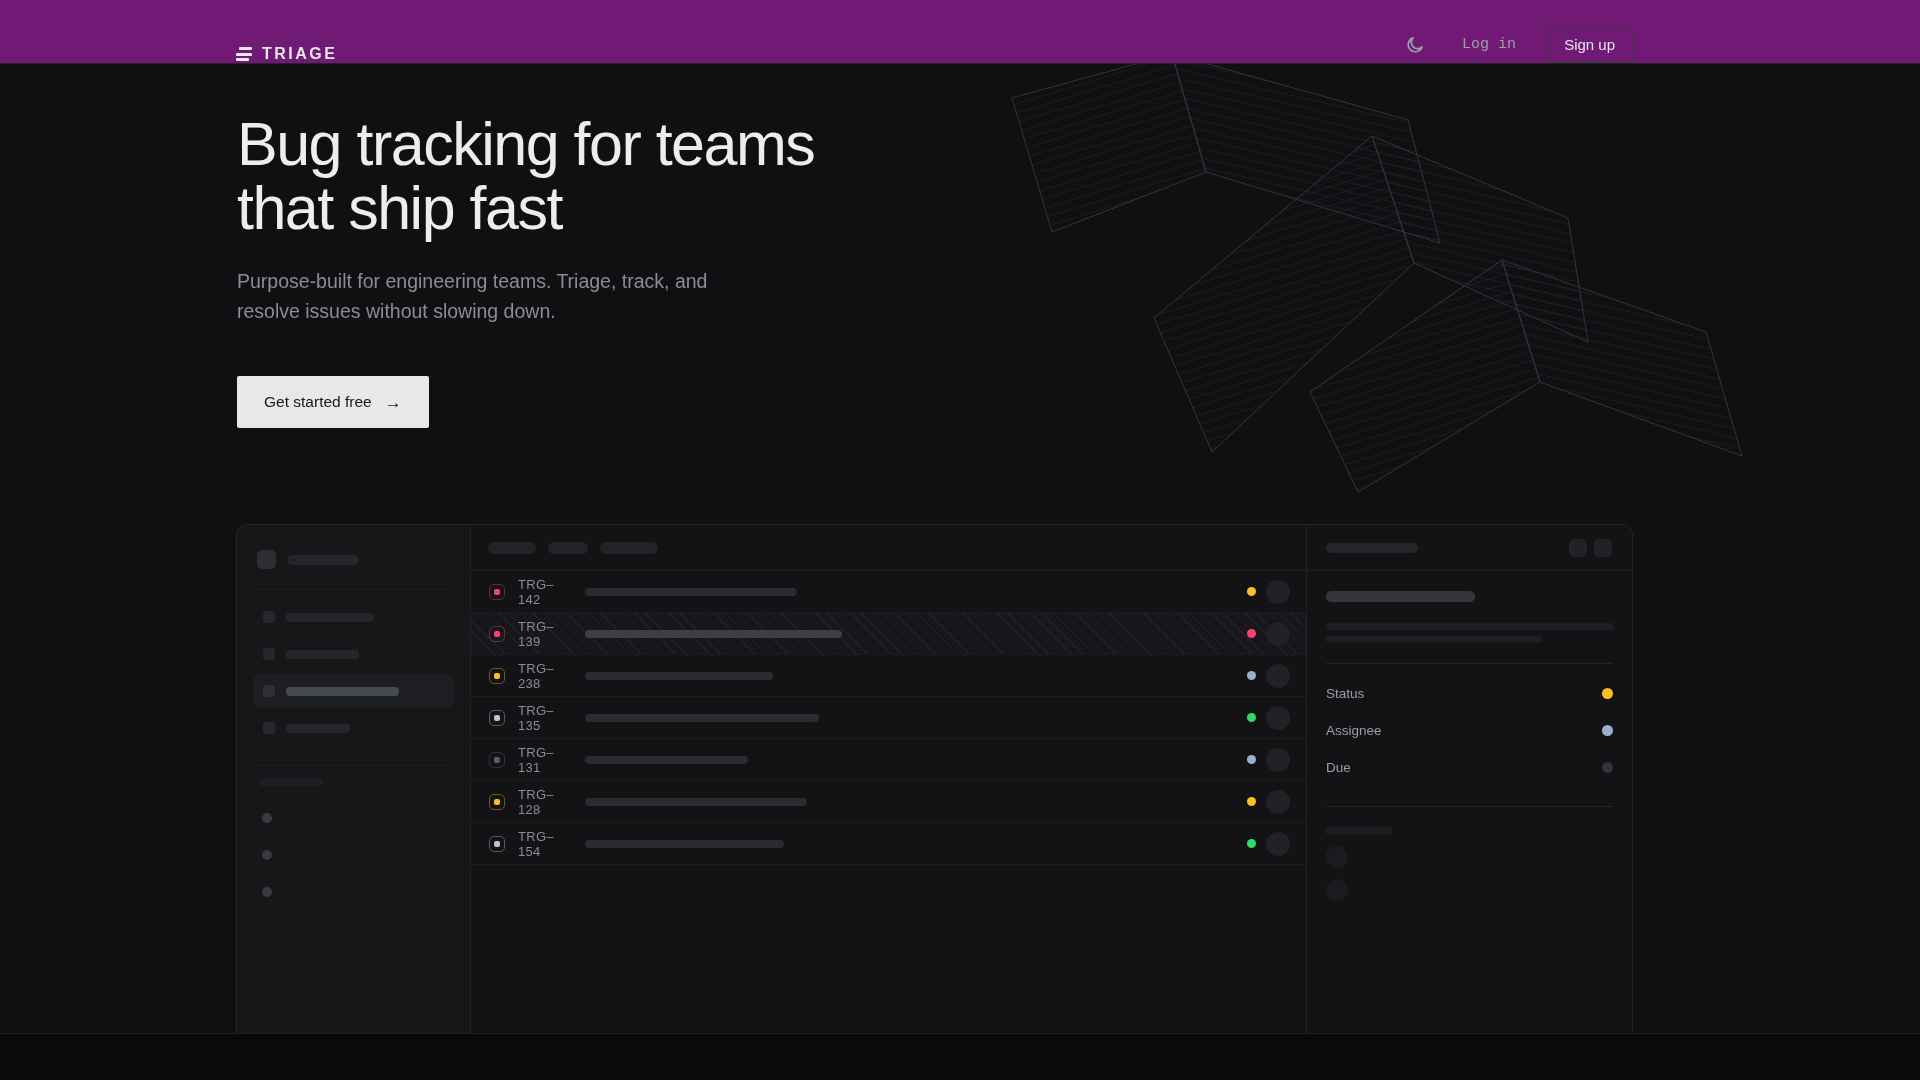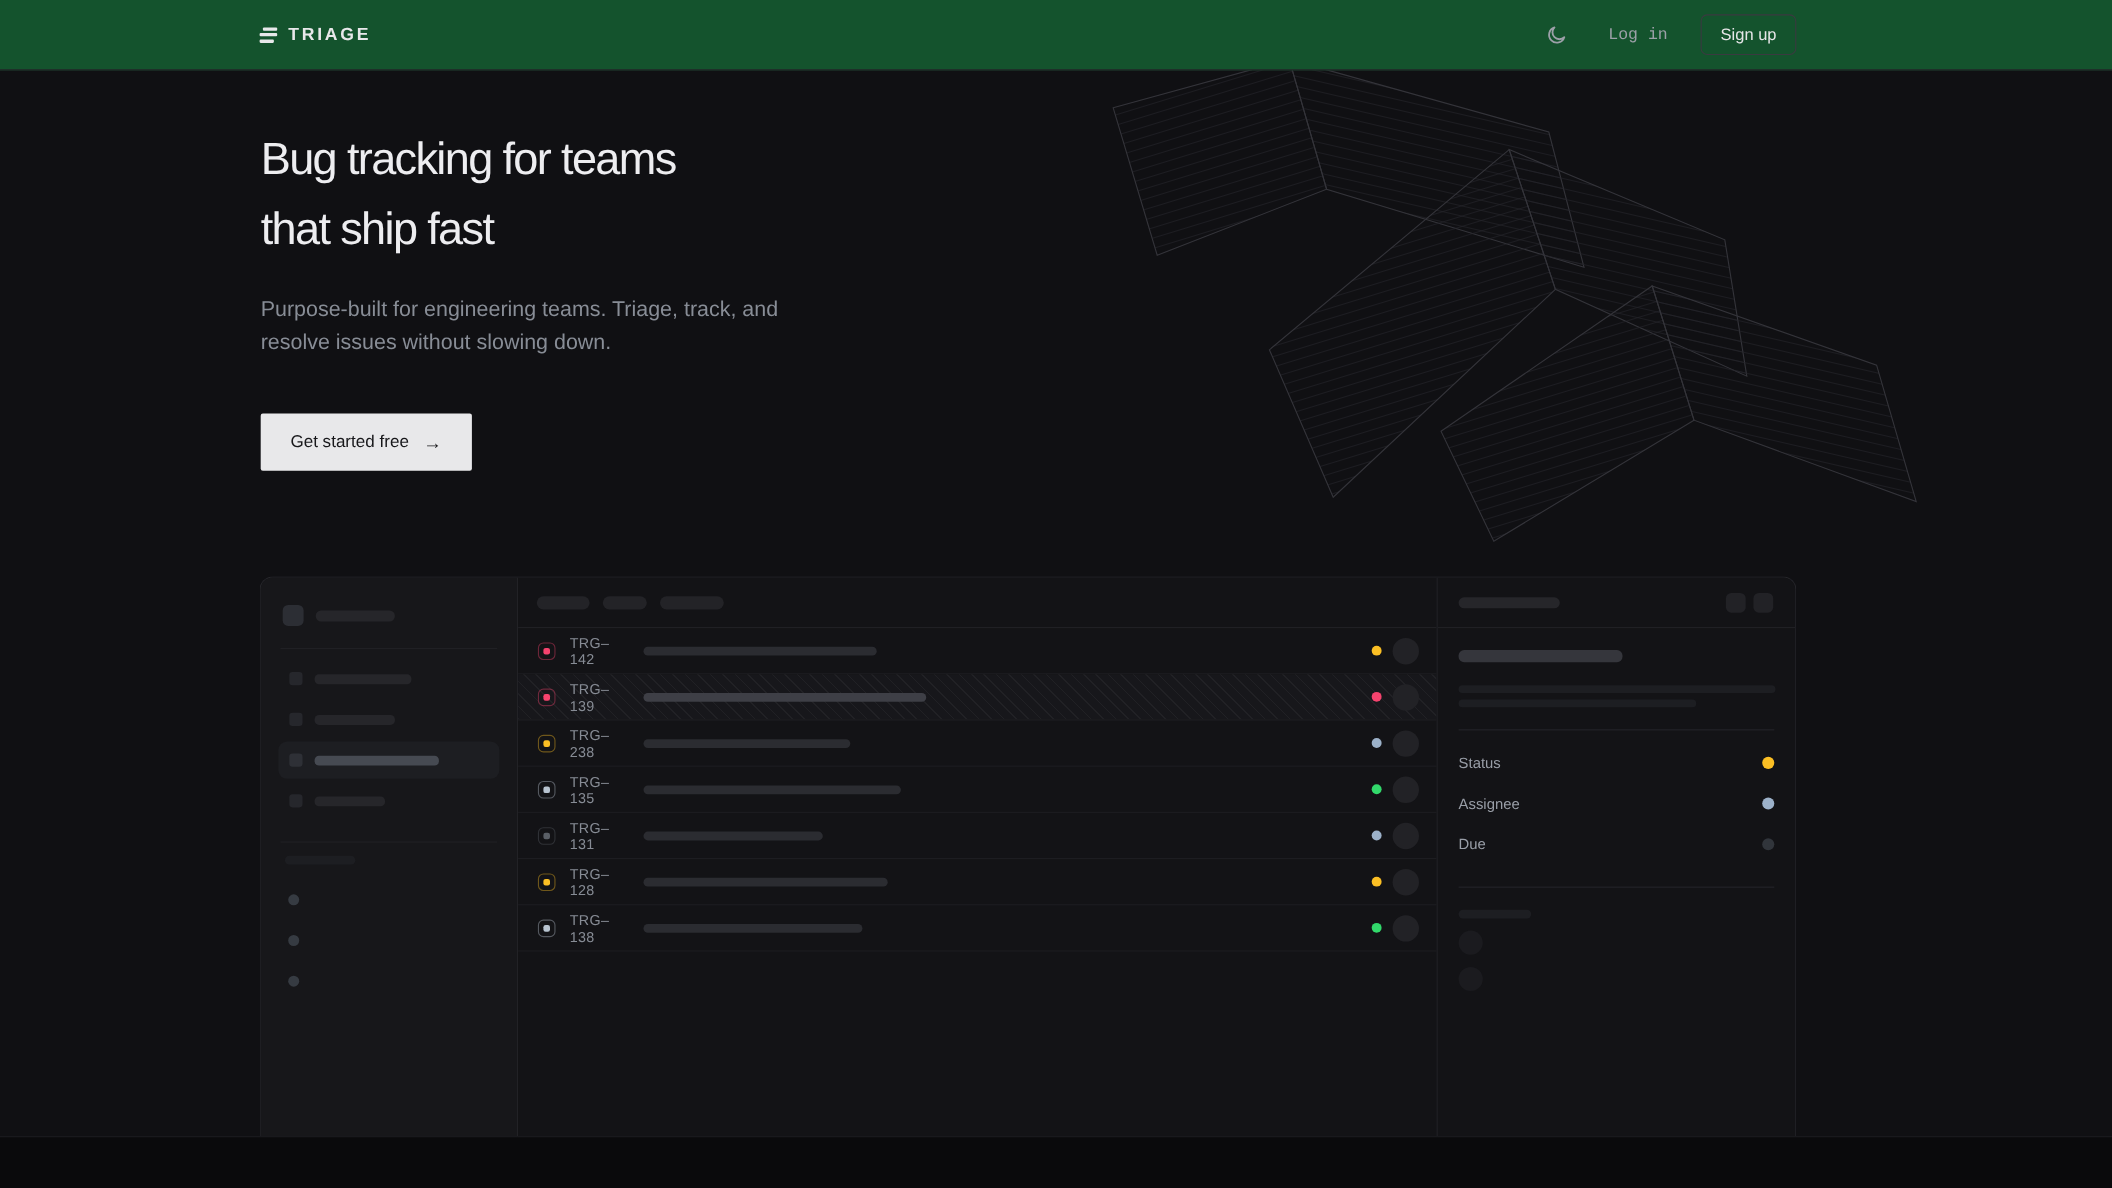--- a/index.html
+++ b/index.html
@@ -5,40 +5,40 @@
   * { margin:0; padding:0; box-sizing:border-box; }
   html,body { width:1920px; height:1080px; background:#101013; overflow:hidden;
               font-family:"Liberation Sans", sans-serif; }
   .page { position:relative; width:1920px; height:1080px; }
 
   
   .wireframes { position:absolute; top:0; left:0; z-index:0; }
 
   
   .navbar { position:absolute; top:0; left:0; width:1920px; height:64px;
-            background:#14532d; border-bottom:1px solid #232328;
-            display:flex; align-items:center; justify-content:space-between;
+            background:#701a75; border-bottom:1px solid #232328;
+            display:flex; align-items:flex-end; justify-content:space-between;
             padding:0 287px 0 236px; z-index:5; }
   .brand { display:flex; align-items:center; gap:10px; cursor:pointer; }
   .brand-icon { width:16px; height:14px; display:flex; flex-direction:column; justify-content:space-between; }
   .brand-icon i { display:block; height:3px; border-radius:1px; background:#e8e8ea; }
   .brand-icon i.b1 { width:13px; margin-left:3px; }
   .brand-icon i.b2 { width:16px; }
   .brand-icon i.b3 { width:13px; }
   .brand-text { color:#e8e8ea; font-size:16px; font-weight:bold; letter-spacing:2.5px; }
   .nav-right { display:flex; align-items:center; gap:30px; }
   .theme-toggle { width:34px; height:34px; display:flex; align-items:center; justify-content:center;
                   cursor:pointer; border-radius:6px; }
   .login { color:#9ca0a8; font-size:15px; cursor:pointer;font-family:Liberation Mono, monospace; }
   .signup { color:#e6e6e8; font-size:15px; border:1px solid #3a3a40; border-radius:6px;
             padding:9px 17px; cursor:pointer; background:transparent; }
 
   
   .hero { position:absolute; left:237px; top:112px; z-index:2; }
-  .hero h1 { color:#ededf0; font-size:41px; line-height:64px; font-weight:500; letter-spacing:-1.5px; }
+  .hero h1 { color:#ededf0; font-size:61px; line-height:64px; font-weight:500; letter-spacing:-1.5px; }
   .hero .sub { margin-top:26px; color:#888d96; font-size:19.5px; line-height:30px; font-weight:400; }
   .cta { margin-top:50px; display:inline-flex; align-items:center; gap:13px;
          background:#e8e8ea; color:#17171a; font-size:15.5px; font-weight:500;
          height:52px; padding:0 27px; border:none; border-radius:2px; cursor:pointer;
          font-family:"Liberation Sans", sans-serif;justify-content:space-between; }
   .cta .arrow { font-size:17px; line-height:1; }
 
   
   .window { position:absolute; left:236px; top:524px; width:1397px; height:509px;
             background:#131316; border:1px solid #26262b; border-bottom:none;
@@ -271,21 +271,21 @@
             <span class="row-title" style="width: 222px; background: rgb(43, 44, 49);"></span>
             <span class="row-right">
               <span class="status-dot" style="background: rgb(251, 191, 36);"></span>
               <span class="avatar"></span>
             </span>
           </div>
           <div class="issue-row">
             <span class="row-icon" style="border-color: rgba(184, 196, 208, 0.4);">
               <span class="dot" style="background: rgb(184, 196, 208);"></span>
             </span>
-            <span class="row-id">TRG–138</span>
+            <span class="row-id">TRG–154</span>
             <span class="row-title" style="width: 199px; background: rgb(43, 44, 49);"></span>
             <span class="row-right">
               <span class="status-dot" style="background: rgb(50, 217, 107);"></span>
               <span class="avatar"></span>
             </span>
           </div>
         </div>
     </div>
 
     <div class="w-detail">

